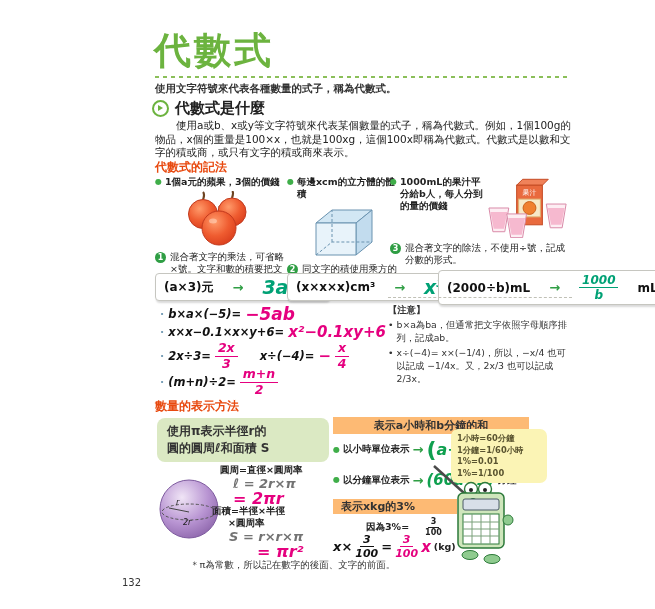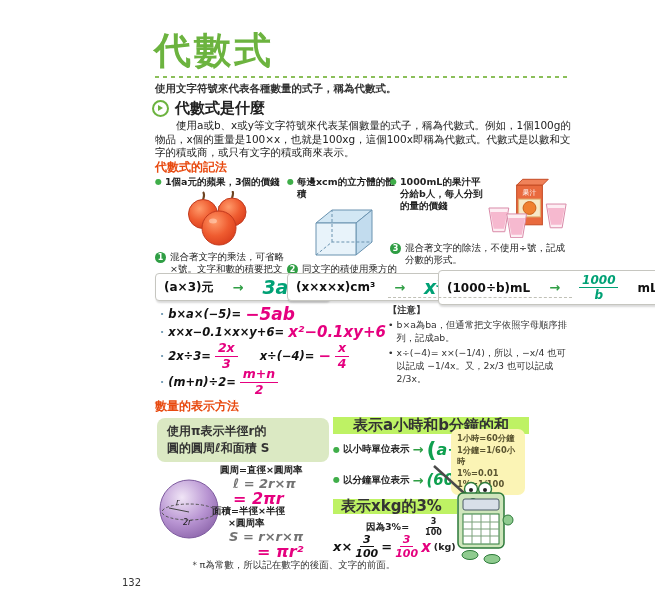--- a/index.html
+++ b/index.html
@@ -66,34 +66,34 @@
   .notice-item .nb { flex:0 0 auto; }
 
   .sec2-head { position:absolute; left:155px; top:398px; font-size:12px; font-weight:bold; color:#e8490f; }
   .circle-box { position:absolute; left:157px; top:418px; width:172px; height:44px; background:#dbe9c3;
             border-radius:8px; padding:5px 10px; box-sizing:border-box; font-size:12px; font-weight:bold;
             line-height:17px; color:#333; }
   .small-label { position:absolute; font-size:9.5px; font-weight:bold; color:#222; }
   .math13 { position:absolute; font-size:13px; font-weight:bold; font-style:italic; color:#737373;margin-left:9px; }
   .math16m { position:absolute; font-size:16px; font-weight:bold; font-style:italic; color:#e5007f; }
 
-  .green-bar { position:absolute; background:#bef264; font-size:15px; font-weight:bold; color:#333;
+  .green-bar { position:absolute; background:#fdba74; font-size:11px; font-weight:bold; color:#333;
             display:flex; align-items:center; }
   .bar-time { left:333px; top:417px; width:196px; height:17px; justify-content:center; }
   .bar-pct  { left:333px; top:499px; width:124px; height:15px; padding-left:8px; box-sizing:border-box; }
 
   .time-row { position:absolute; left:333px; display:flex; align-items:center; gap:3px;
             font-size:9.5px; font-weight:bold; color:#222; }
   .grn { color:#0fa04f; font-weight:bold; font-style:italic; }
   .t-form { display:inline-flex; align-items:center; font-size:16px; }
   .t-form .paren { font-size:22px; font-weight:bold; font-style:normal; }
   .t-form .frac { font-size:12px; }
   .unit { font-size:9.5px; font-weight:bold; color:#222; font-style:normal; }
 
-  .bubble { position:absolute; left:451px; top:429px; width:74px; background:#fbf4b5; border-radius:7px;
+  .bubble { position:absolute; left:451px; top:429px; width:96px; background:#fbf4b5; border-radius:7px;
             padding:4px 6px; box-sizing:border-box; font-size:8.3px; line-height:11.5px; font-weight:bold; color:#5a5430; }
   .bubble::after { content:""; position:absolute; left:16px; bottom:-8px; width:0; height:0;
             border-top:9px solid #fbf4b5; border-left:3px solid transparent; border-right:8px solid transparent; }
 
   .because { position:absolute; left:333px; top:518px; display:flex; align-items:center; gap:16px;
             font-size:9.5px; font-weight:bold; color:#222;padding-left:33px; }
   .because .frac { font-size:8px; }
   .pct-eq { position:absolute; left:333px; top:534px; display:flex; align-items:center; gap:3px;
             font-size:13px; font-weight:bold; font-style:italic; color:#111; }
   .pct-eq .frac { font-size:11px; }
@@ -210,21 +210,21 @@
   </div>
 
   <div class="fbox fbox2">
     <span>(x×x×x)cm³</span>
     <span class="arrow">→</span>
     <span class="teal result-big"><span>x</span><sup>3</sup></span>
     <span>cm³</span>
   </div>
 
   <div class="fbox fbox3">
-    <span>(1000÷b)mL</span>
+    <span>(2000÷b)mL</span>
     <span class="arrow">→</span>
     <span class="frac teal" style="font-size:12px;">
       <span class="num">1000</span>
       <span class="den">b</span>
     </span>
     <span>mL</span>
   </div>
 
   <div class="eqrow" style="left:160px; top:304px;">
     <span class="dot">·</span>

